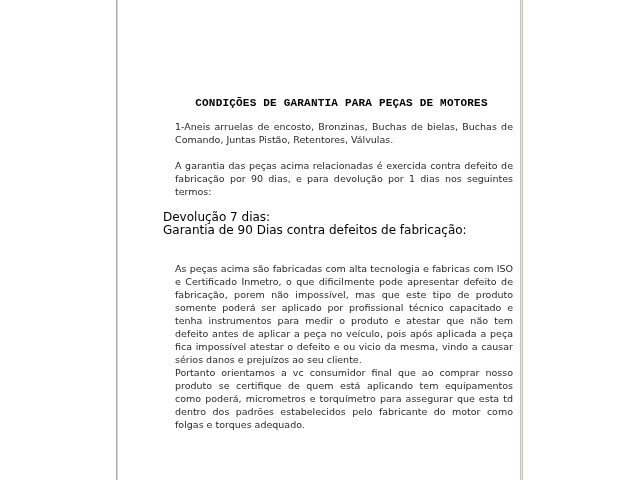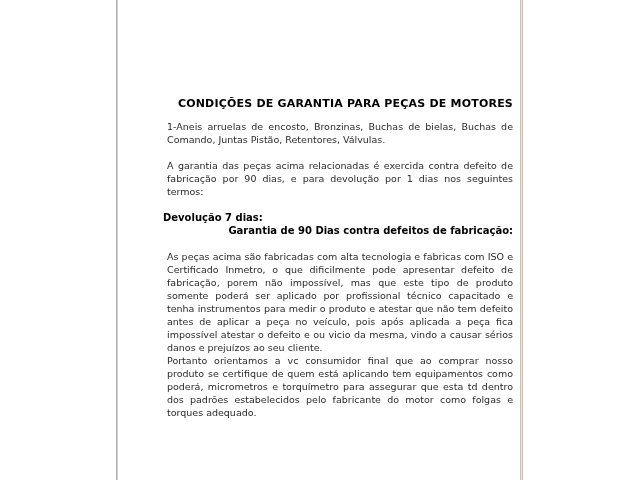--- a/index.html
+++ b/index.html
@@ -23,28 +23,28 @@
     border-left:1px solid var(--right-border-outer);
     border-right:1px solid var(--right-border-outer);}
   .content{
     position:absolute;left:163px;top:97px;width:350px;
     color:var(--text);
     font-size:9.5px;line-height:13px;
     text-align:justify;
   }
   h1{
     font-size:11px;line-height:13px;font-weight:bold;color:var(--title);
-    margin:0 0 10px 7px;text-align:right;letter-spacing:0.2px;
+    margin:0 0 10px 7px;text-align:center;letter-spacing:0.2px;font-family:Liberation Mono, monospace;
   }
   h2{
-    font-size:10px;line-height:13px;font-weight:bold;color:var(--title);
+    font-size:12px;line-height:13px;font-weight:normal;color:var(--title);
     margin:0;text-align:left;
   }
-  h2.spaced{margin-bottom:13px;text-align:right;}
-  p{margin:0 0 13px 4px;}
+  h2.spaced{margin-bottom:25px;}
+  p{margin:0 0 13px 12px;}
   p.joined-top{margin-bottom:0;}
 </style>
 </head>
 <body>
 
 <div class="page">
   <div class="rule rule-left"></div>
   <div class="rule rule-right"></div>
 
   <div class="content">

